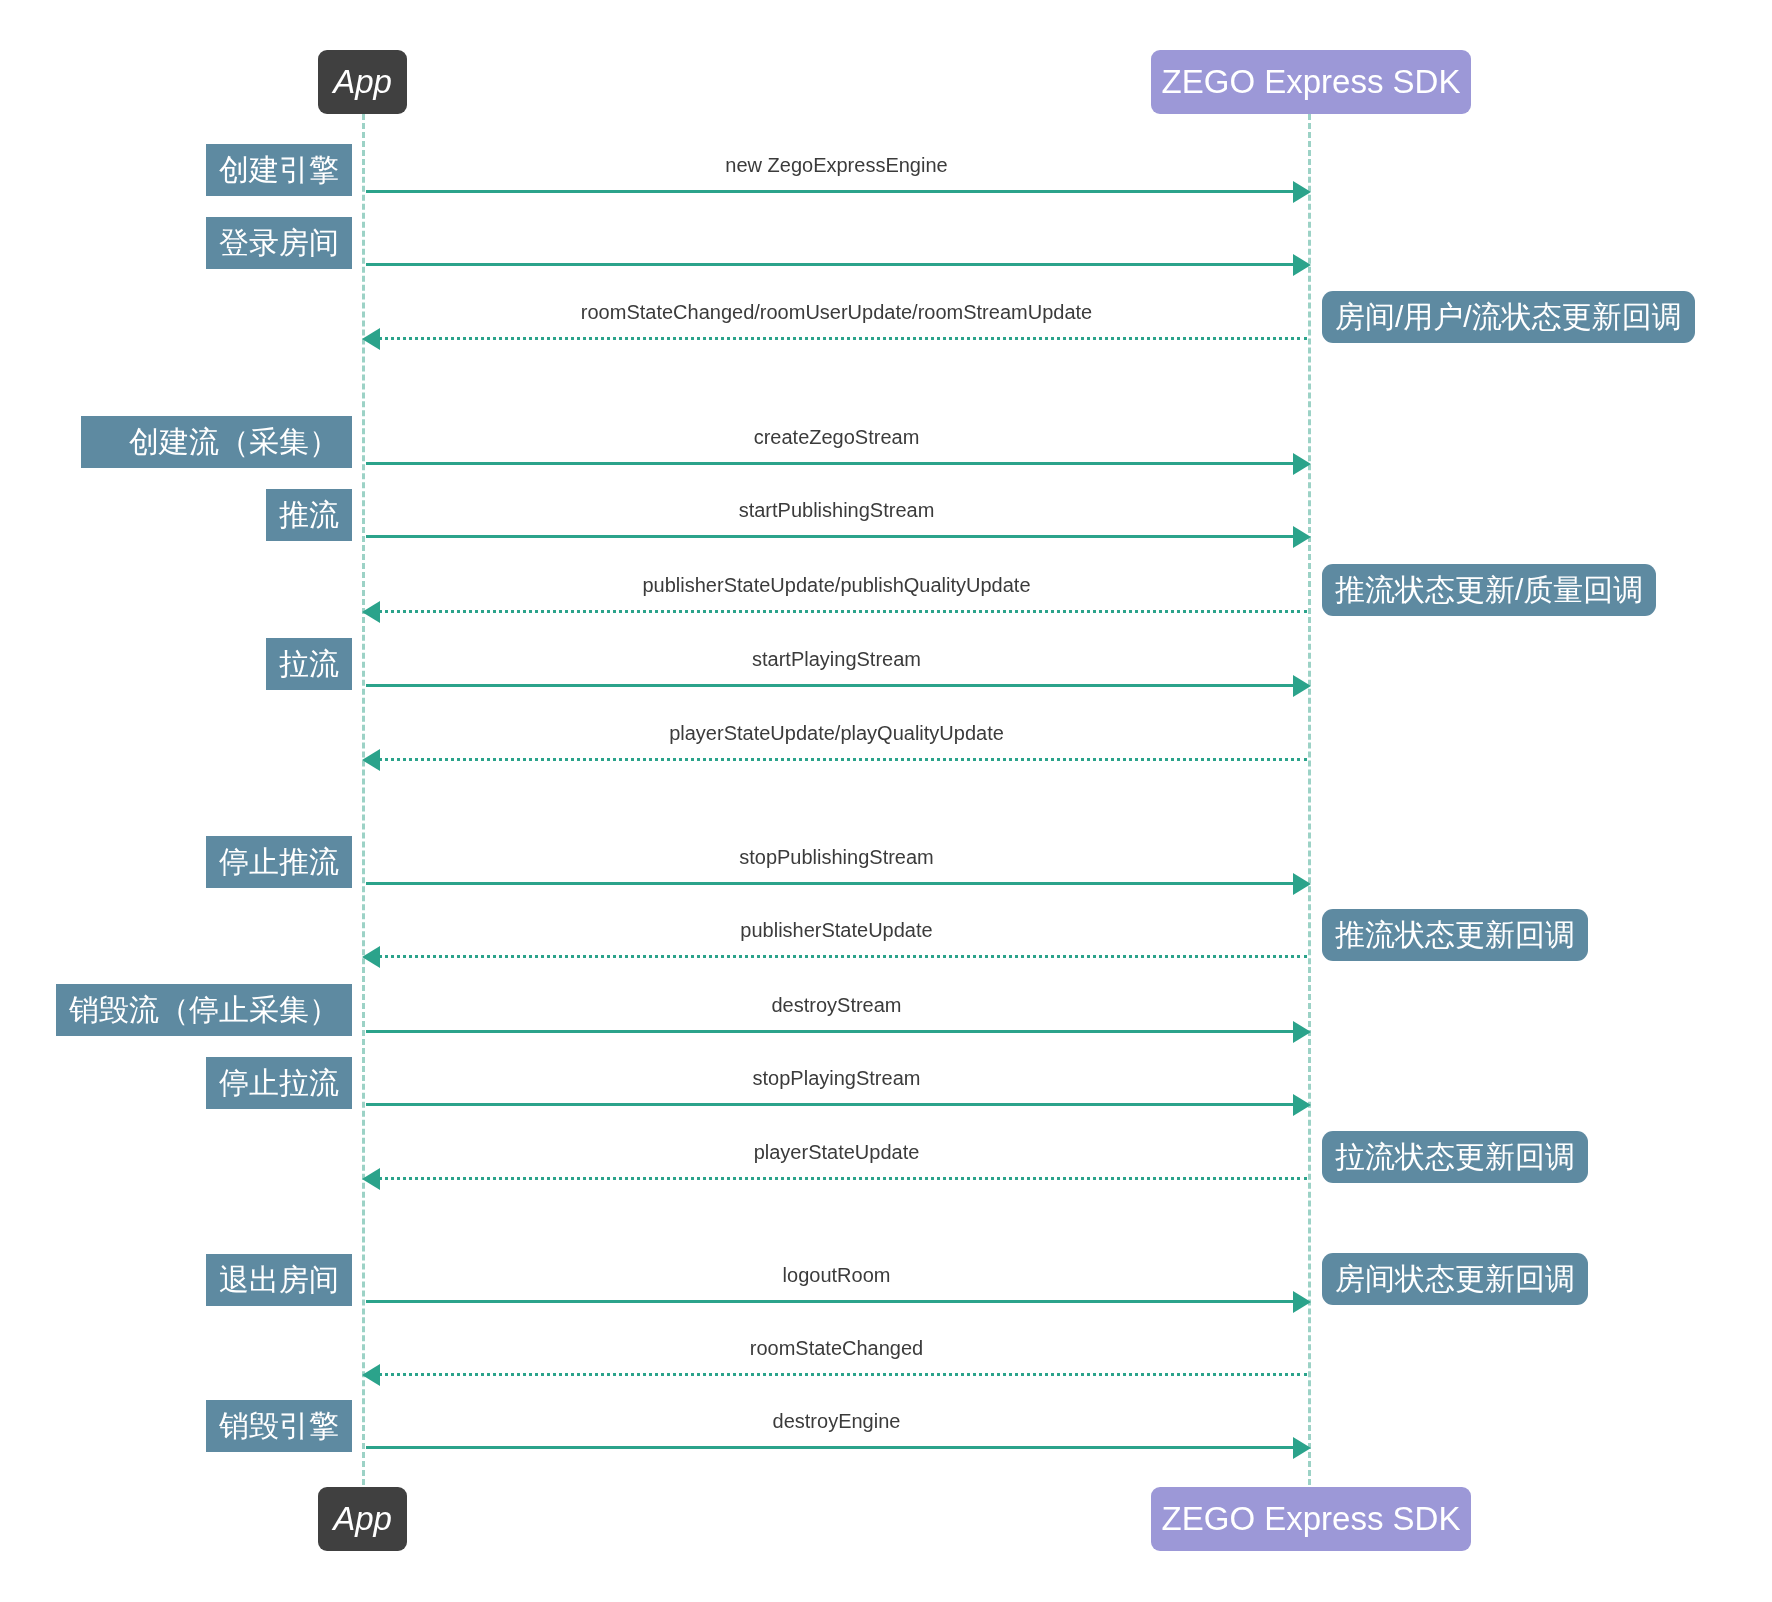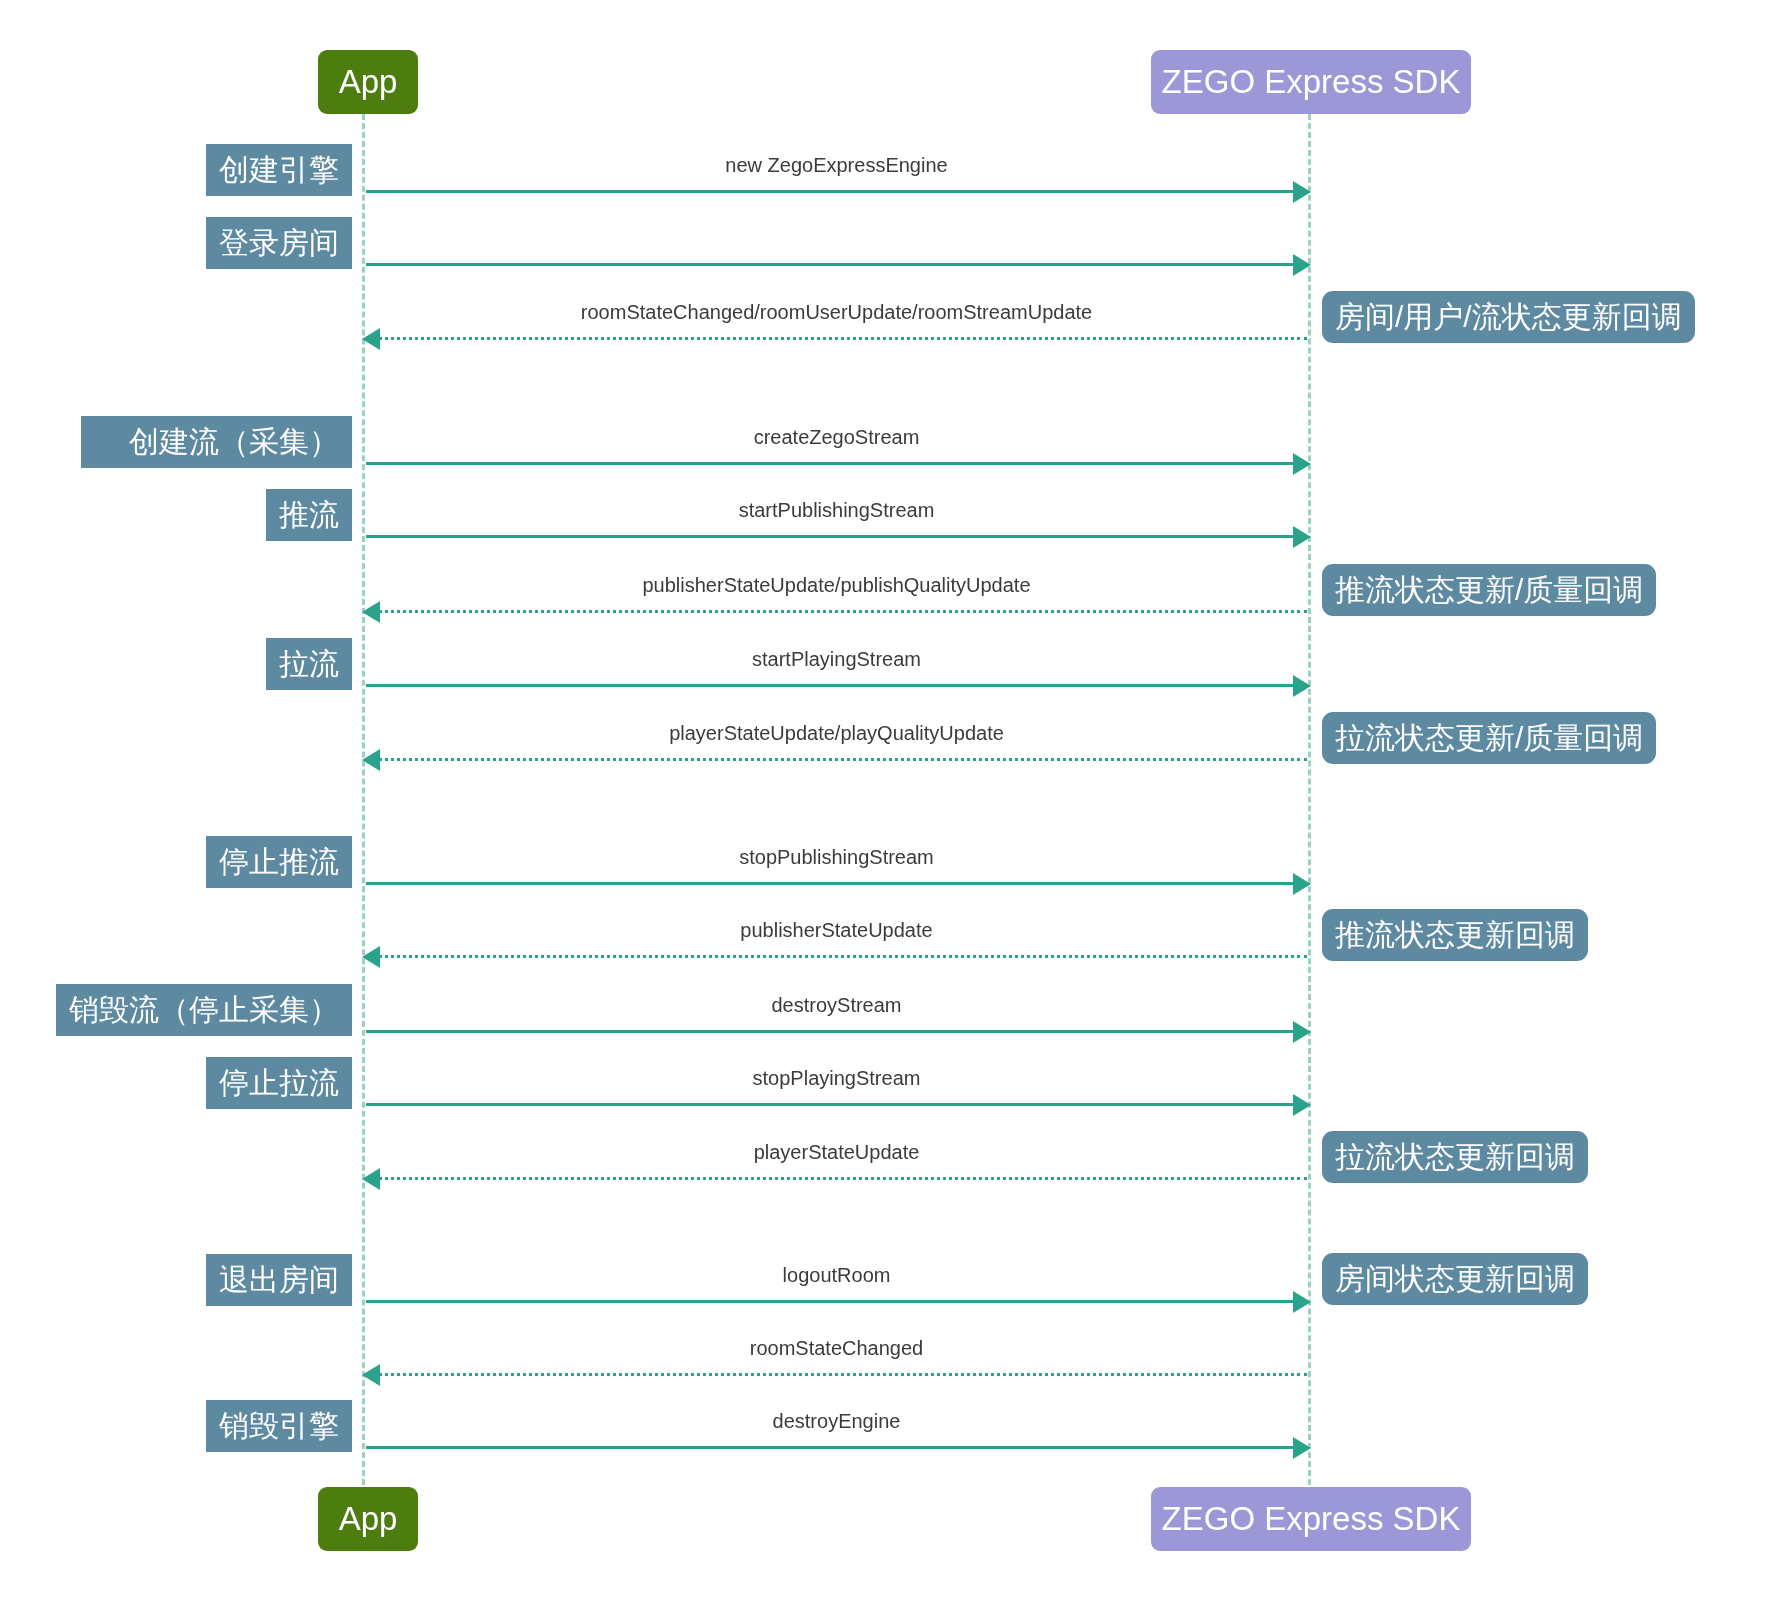--- a/index.html
+++ b/index.html
@@ -10,21 +10,21 @@
     font-family:"Liberation Sans","DejaVu Sans",sans-serif;
     overflow:hidden;
   }
   
   .participant{
     position:absolute;
     display:flex;align-items:center;justify-content:center;
     color:#ffffff;border-radius:9px;
     font-size:33px;
   }
-  .participant.app{background:#4d7c0f;width:100px;height:64px;}
+  .participant.app{background:#404040;width:89px;height:64px;font-style:italic;}
   .participant.sdk{background:#9C98D7;width:320px;height:64px;}
   
   .lifeline{
     position:absolute;top:114px;height:1371px;width:0;
     border-left:3px dashed #9CD2C6;
   }
   
   .arrow{
     position:absolute;left:366px;width:941px;height:0;
   }
@@ -98,21 +98,20 @@
   <div class="tag left" style="top:638px;">拉流</div>
   <div class="msg" style="top:642px;">startPlayingStream</div>
   <div class="arrow call" style="top:684px;">
       <span class="head r"></span>
     </div>
 
   <div class="msg" style="top:716px;">playerStateUpdate/playQualityUpdate</div>
   <div class="arrow cb" style="top:758px;">
       <span class="head l"></span>
     </div>
-  <div class="tag right" style="top:712px;">拉流状态更新/质量回调</div>
 
   <div class="tag left" style="top:836px;">停止推流</div>
   <div class="msg" style="top:840px;">stopPublishingStream</div>
   <div class="arrow call" style="top:882px;">
       <span class="head r"></span>
     </div>
 
   <div class="msg" style="top:913px;">publisherStateUpdate</div>
   <div class="arrow cb" style="top:955px;">
       <span class="head l"></span>

